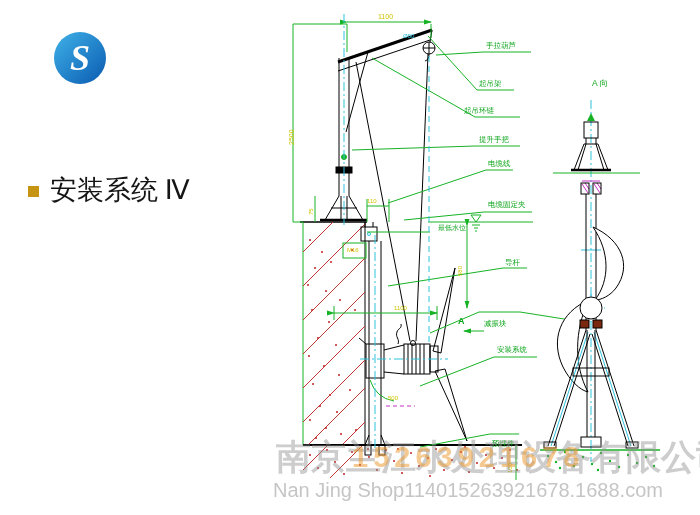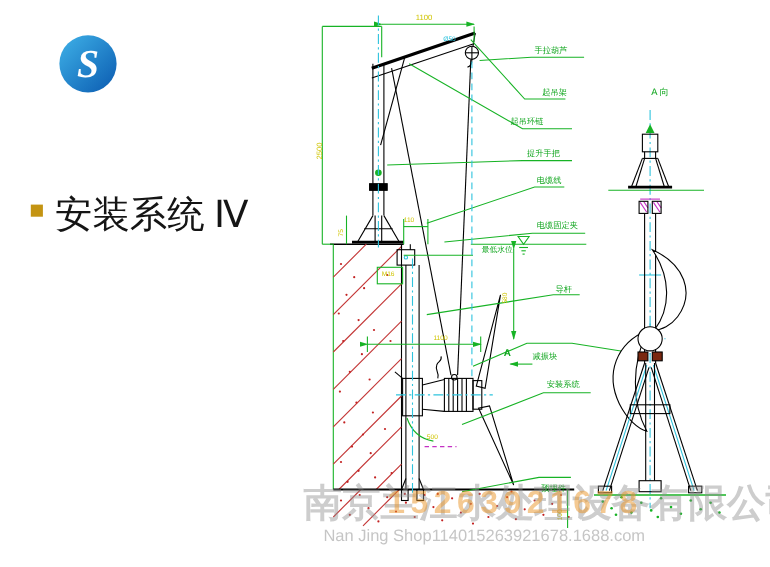--- a/index.html
+++ b/index.html
@@ -5,34 +5,34 @@
   html,body{margin:0;padding:0;background:#fff;}
   #stage{position:relative;width:700px;height:515px;background:#fff;overflow:hidden;
          font-family:"Liberation Sans",sans-serif;}
   
   #logo{position:absolute;left:26px;top:12px;width:120px;height:110px;}
   #logo-name{position:absolute;left:31px;top:82px;width:100px;font-weight:bold;
              font-size:27px;letter-spacing:7px;color:#1563c3;}
   #title-row{position:absolute;left:28px;top:172px;}
   #title-bullet{position:absolute;left:0;top:14px;width:11px;height:11px;background:#c49412;}
   #title-text{position:absolute;left:22px;top:0;width:300px;font-family:"Liberation Serif",serif;
-              font-size:34px;color:#151515;white-space:nowrap;}
+              font-size:27px;color:#151515;white-space:nowrap;}
   
   .lbl{position:absolute;white-space:nowrap;color:#0ea51c;font-size:7.5px;line-height:1;z-index:3;}
   .dim{position:absolute;white-space:nowrap;color:#cfc400;font-size:6px;line-height:1;z-index:3;}
   .cyantxt{position:absolute;white-space:nowrap;color:#2ec3dd;font-size:6px;line-height:1;z-index:3;}
   .vert{transform:rotate(-90deg);transform-origin:0 0;}
   #linework{position:absolute;left:0;top:0;z-index:1;}
   
   .wm{position:absolute;z-index:5;pointer-events:none;white-space:nowrap;}
   #wm-company{left:276px;top:434px;font-size:35px;font-weight:bold;
               font-family:"Liberation Serif",serif;color:rgba(145,145,145,0.45);letter-spacing:0px;}
   #wm-phone{left:352px;top:441px;font-size:29px;font-weight:bold;
             color:rgba(233,148,38,0.5);letter-spacing:5px;}
-  #wm-en{left:294px;top:479px;font-size:15px;color:rgba(150,150,150,0.55);}
+  #wm-en{left:273px;top:479px;font-size:20px;color:rgba(150,150,150,0.55);}
 </style>
 </head>
 <body>
 
 <div id="stage">
 
   <svg id="logo" viewBox="0 0 120 110">
     <defs>
       <linearGradient id="lg" x1="0" y1="0" x2="1" y2="1">
         <stop offset="0" stop-color="#3fb2e8"></stop>
@@ -301,21 +301,21 @@
           <circle cx="637" cy="463" r="1.2"></circle>
           <circle cx="646" cy="457" r="1.2"></circle>
         <circle cx="654" cy="466" r="1.2"></circle>
           <circle cx="560" cy="468" r="1.2"></circle>
           <circle cx="598" cy="470" r="1.2"></circle>
       </g>
     </g>
   </svg>
 
   <div class="lbl" style="left:486px;top:42px">手拉葫芦</div>
-  <div class="lbl" style="left:493px;top:80px">起吊架</div>
+  <div class="lbl" style="left:479px;top:80px">起吊架</div>
   <div class="lbl" style="left:464px;top:107px">起吊环链</div>
   <div class="lbl" style="left:479px;top:136px">提升手把</div>
   <div class="lbl" style="left:488px;top:160px">电缆线</div>
   <div class="lbl" style="left:488px;top:201px">电缆固定夹</div>
   <div class="lbl" style="left:438px;top:224px;font-size:7px">最低水位</div>
   <div class="lbl" style="left:505px;top:259px">导杆</div>
   <div class="lbl" style="left:484px;top:320px">减振块</div>
   <div class="lbl" style="left:458px;top:317px;font-size:9px;font-weight:bold">A</div>
   <div class="lbl" style="left:592px;top:79px;font-size:8.5px">A 向</div>
   <div class="lbl" style="left:497px;top:346px">安装系统</div>

